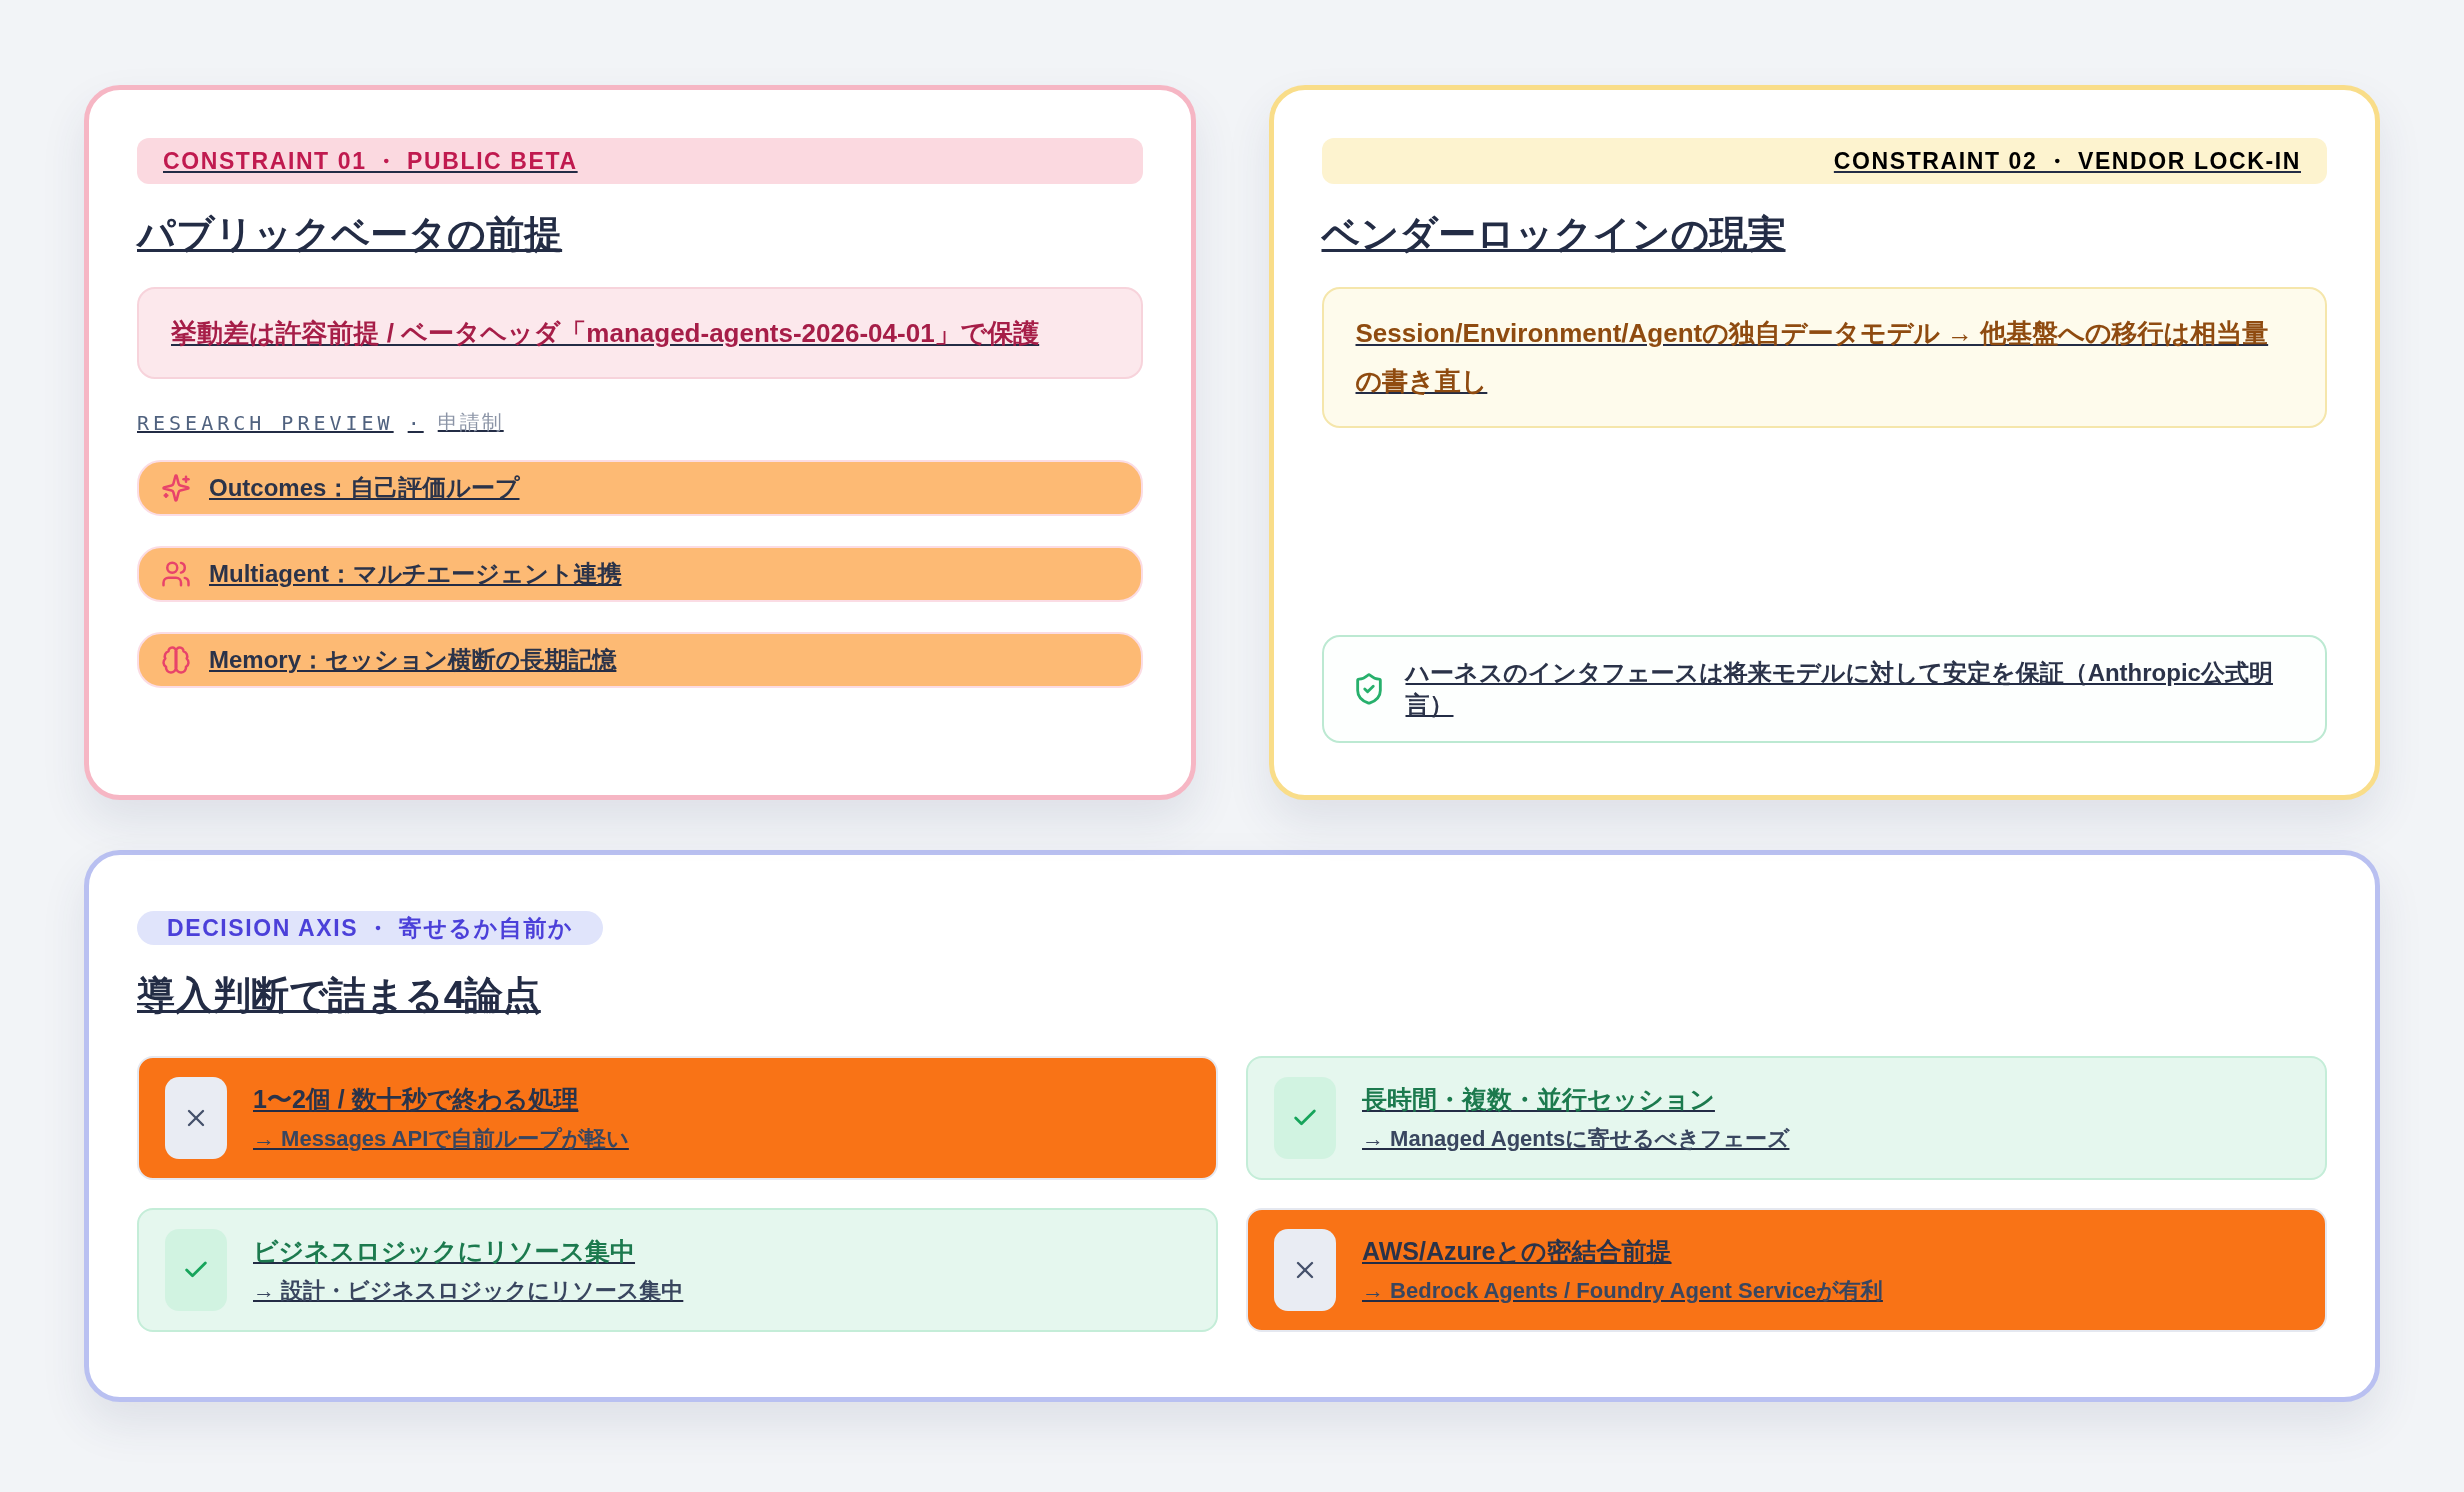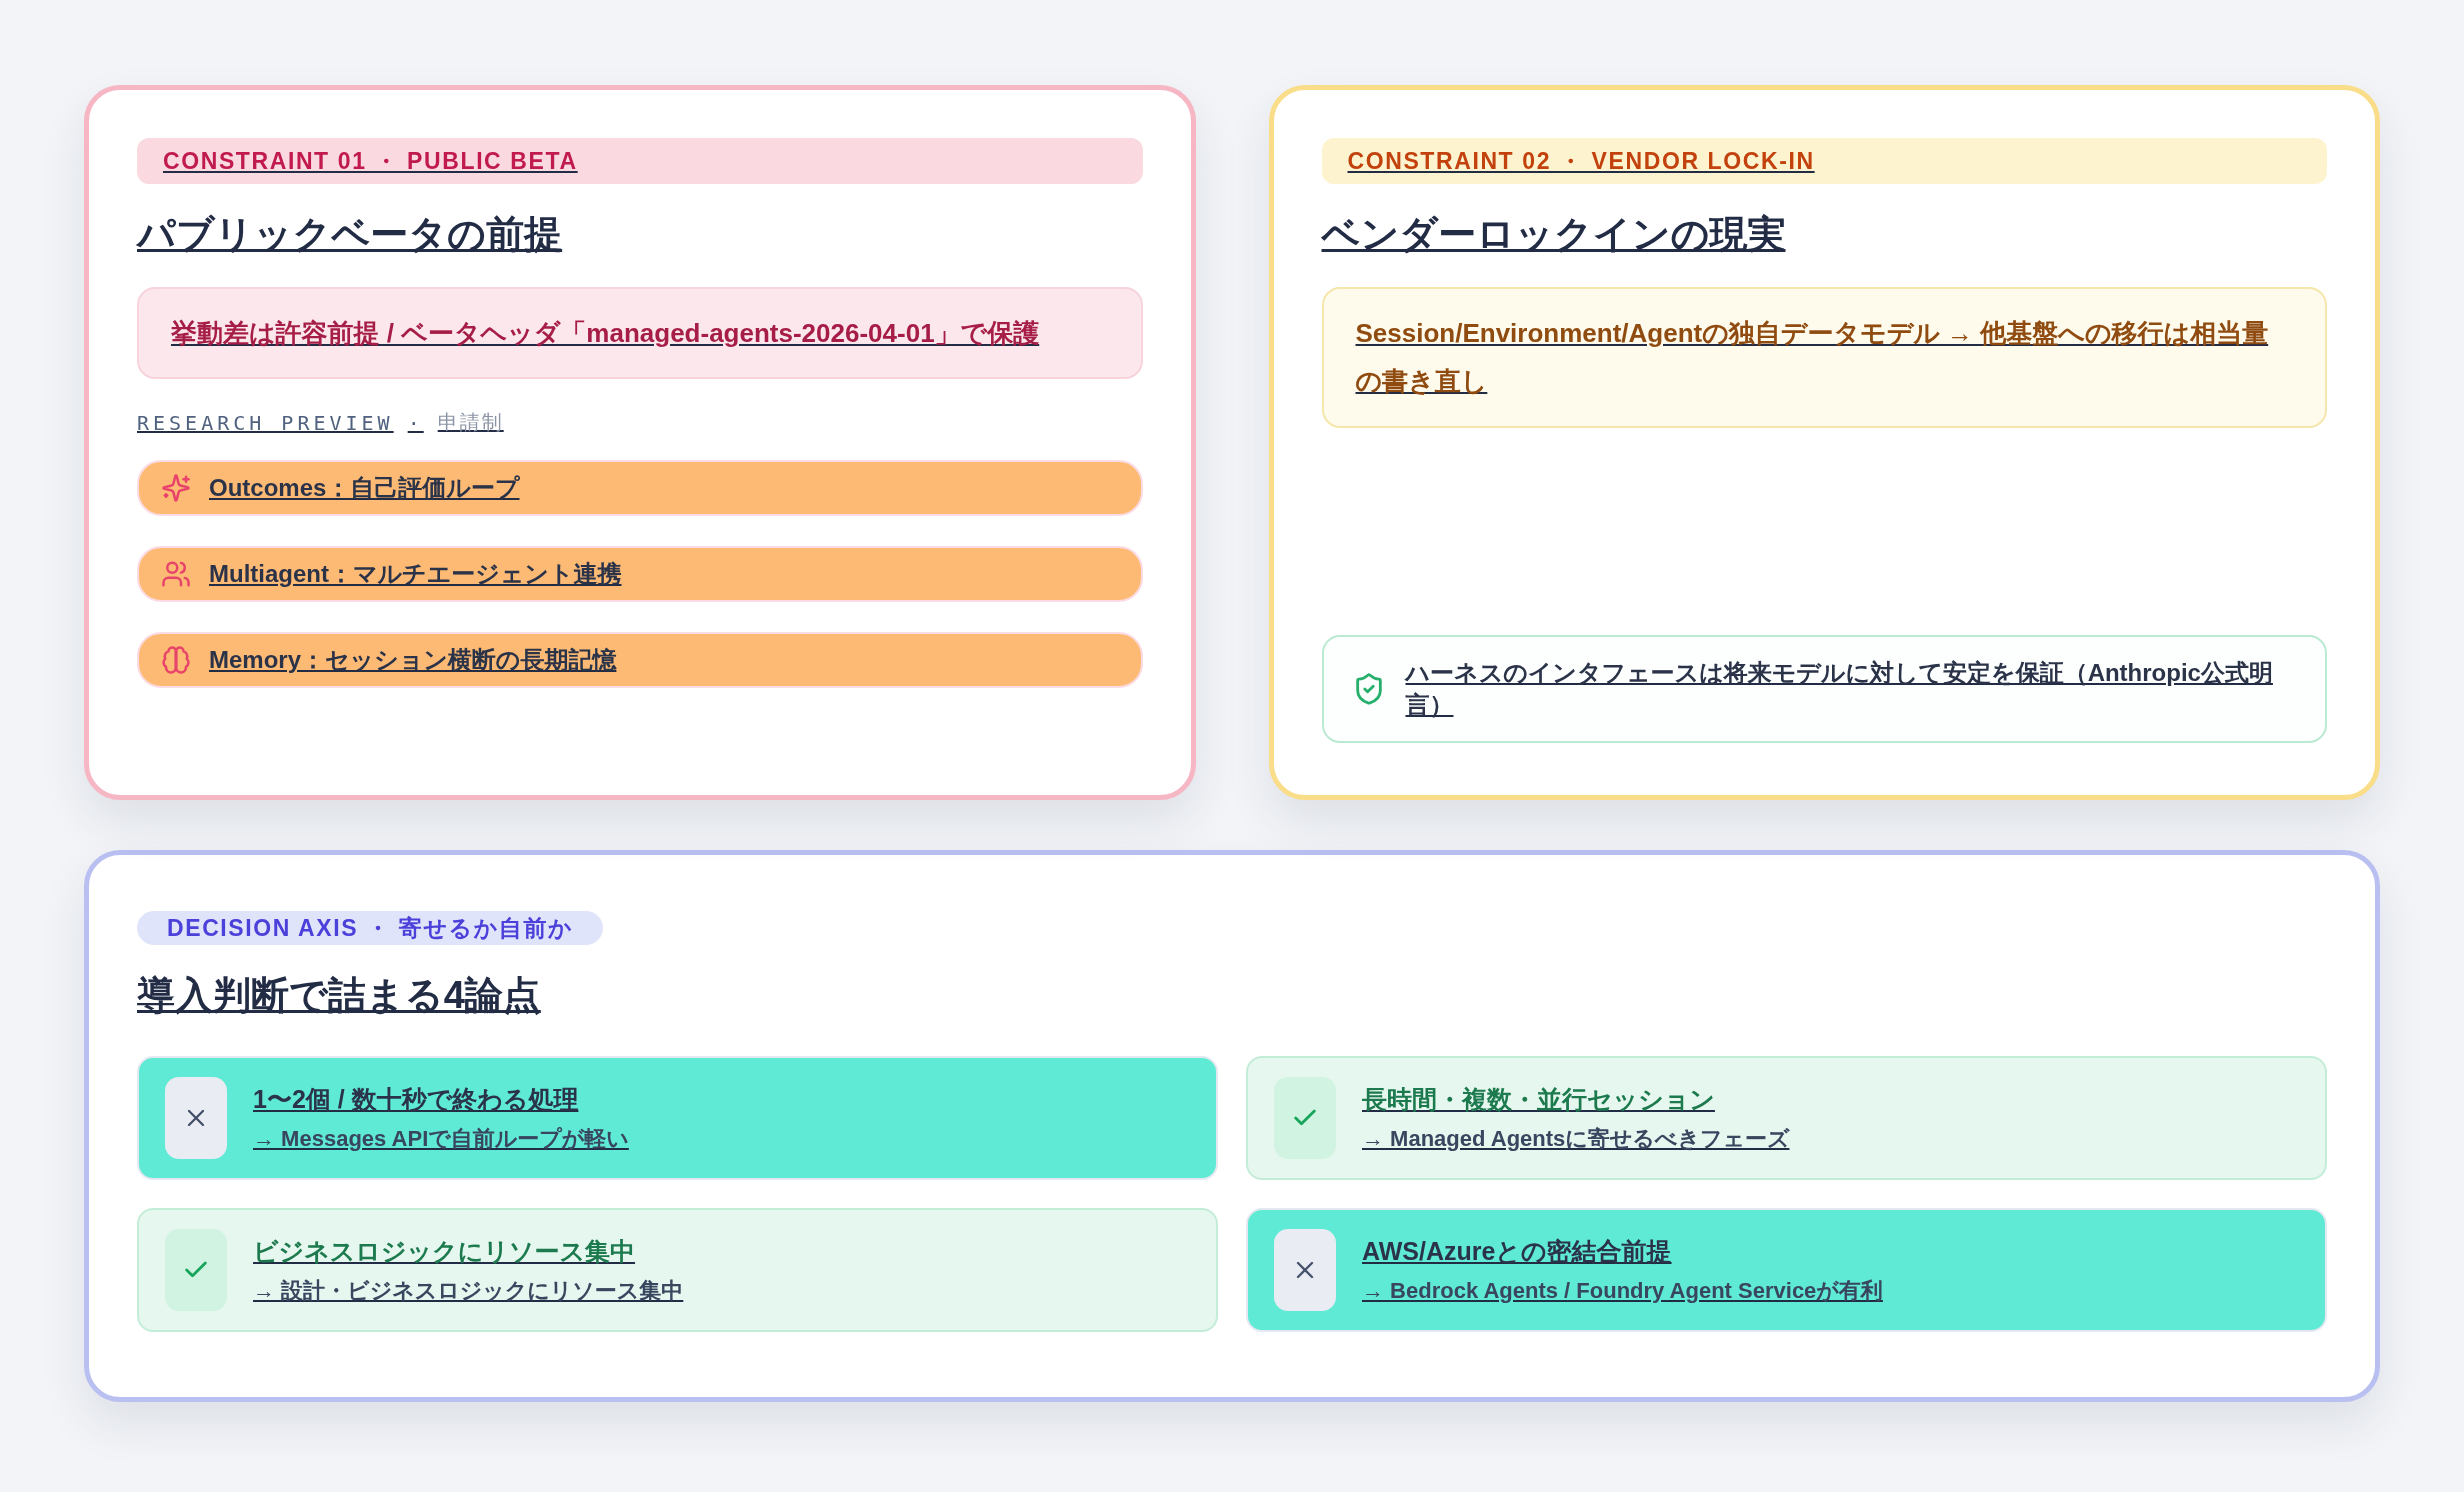--- a/index.html
+++ b/index.html
@@ -18,21 +18,21 @@
   }
   .card-rose  { flex:1; height:715px; border:5px solid #f6b6c4; padding:48px 48px 40px; display:flex; flex-direction:column; }
   .card-amber { flex:1; height:715px; border:5px solid #f9dd89; padding:48px 48px 52px; display:flex; flex-direction:column; }
   .card-indigo{ height:552px; border:5px solid #b9c0f1; margin-top:50px; padding:56px 48px 44px; }
 
   .badge-band {
     height:46px; border-radius:12px; display:flex; align-items:center;
     padding:0 26px; font-size:23px; font-weight:700; letter-spacing:1.6px;
   }
   .badge-band.rose  { background:#fbd9e0; color:#c01a4f; }
-  .badge-band.amber { background:#fdf3cf; color:#c2410c; }
+  .badge-band.amber { background:#fdf3cf; color:#000000;justify-content:flex-end; }
   .badge-pill {
     display:inline-flex; align-items:center; height:34px; border-radius:999px;
     background:#e0e4fb; color:#4b40d9; padding:0 30px;
     font-size:23px; font-weight:700; letter-spacing:1.6px;
   }
 
   .card-title { margin-top:26px; font-size:38px; font-weight:700; color:#232c45; line-height:1.3; }
 
   .highlight {
     margin-top:28px; border-radius:18px; padding:20px 32px;
@@ -65,21 +65,21 @@
   .note-icon svg { width:100%; height:100%; display:block; }
   .note-text { font-size:24px; font-weight:700; color:#2b3349; }
 
   .decision-grid {
     margin-top:36px; display:grid; grid-template-columns:1fr 1fr; gap:28px;
   }
   .decision-item {
     height:124px; border-radius:16px; display:flex; align-items:center;
     gap:26px; padding:0 26px;
   }
-  .decision-item.no  { background:#5eead4; border:2px solid #e5e8f0; }
+  .decision-item.no  { background:#f97316; border:2px solid #e5e8f0; }
   .decision-item.yes { background:#e5f7ee; border:2px solid #c4edd8; }
   .verdict-tile {
     width:62px; height:82px; border-radius:14px; flex:0 0 auto;
     display:flex; align-items:center; justify-content:center;
   }
   .decision-item.no  .verdict-tile { background:#e9ecf3; color:#45516b; }
   .decision-item.yes .verdict-tile { background:#d1f3e1; color:#17a45b; }
   .verdict-tile svg { width:28px; height:28px; display:block; }
   .decision-text { display:flex; flex-direction:column; gap:8px; }
   .decision-title { font-size:25px; font-weight:700; color:#2a3349; }

